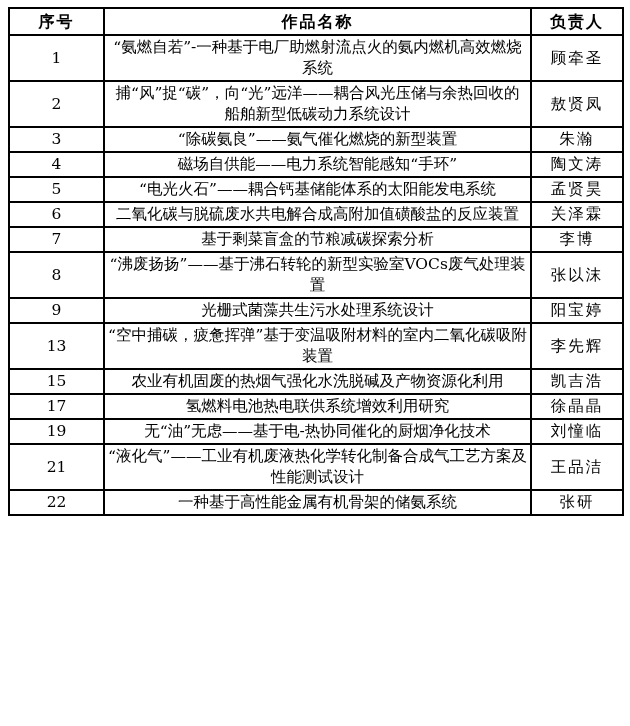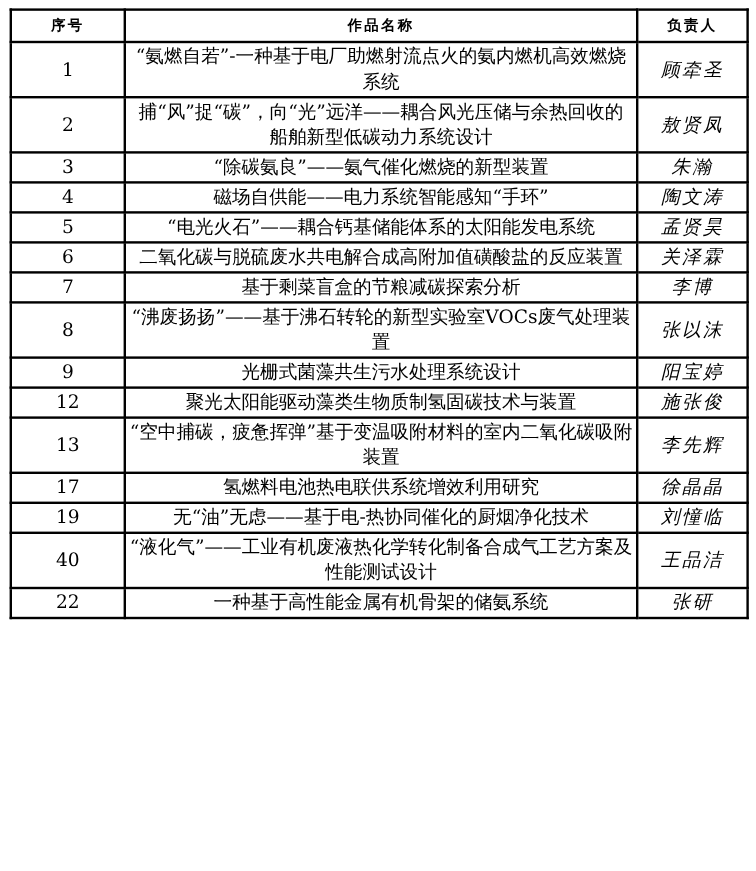--- a/index.html
+++ b/index.html
@@ -25,30 +25,29 @@
     border: 2px solid #000000;
     text-align: center;
     vertical-align: middle;
     font-size: 15.5px;
     line-height: 21px;
     padding: 1px 3px;
     word-break: break-all;
   }
   .doc-table th {
     font-weight: bold;
-    font-size: 12px;
+    font-size: 16px;
     letter-spacing: 2px;
     padding: 2px 3px;
   }
   .col-num   { width: 95px;  }
   .col-title { width: 427px; }
   .col-lead  { width: 92px;  }
   td[data-name="leader-cell"] {
     letter-spacing: 2px;
-    font-style: italic;
   }
   td[data-name="row-number-cell"] {
     font-family: "DejaVu Serif", "Liberation Serif", serif;
   }
 </style>
 </head>
 <body>
 
 <table class="doc-table" data-name="works-table">
   <colgroup>
@@ -103,41 +102,41 @@
         <td data-name="row-number-cell">8</td>
         <td data-name="work-title-cell">“沸废扬扬”——基于沸石转轮的新型实验室VOCs废气处理装置</td>
         <td data-name="leader-cell">张以沫</td>
       </tr>
       <tr data-name="table-row">
         <td data-name="row-number-cell">9</td>
         <td data-name="work-title-cell">光栅式菌藻共生污水处理系统设计</td>
         <td data-name="leader-cell">阳宝婷</td>
       </tr>
       <tr data-name="table-row">
-        <td data-name="row-number-cell">12</td>
-        <td data-name="work-title-cell">聚光太阳能驱动藻类生物质制氢固碳技术与装置</td>
-        <td data-name="leader-cell">施张俊</td>
-      </tr>
-      <tr data-name="table-row">
         <td data-name="row-number-cell">13</td>
         <td data-name="work-title-cell">“空中捕碳，疲惫挥弹”基于变温吸附材料的室内二氧化碳吸附装置</td>
         <td data-name="leader-cell">李先辉</td>
+      </tr>
+      <tr data-name="table-row">
+        <td data-name="row-number-cell">15</td>
+        <td data-name="work-title-cell">农业有机固废的热烟气强化水洗脱碱及产物资源化利用</td>
+        <td data-name="leader-cell">凯吉浩</td>
       </tr>
       <tr data-name="table-row">
         <td data-name="row-number-cell">17</td>
         <td data-name="work-title-cell">氢燃料电池热电联供系统增效利用研究</td>
         <td data-name="leader-cell">徐晶晶</td>
       </tr>
       <tr data-name="table-row">
         <td data-name="row-number-cell">19</td>
         <td data-name="work-title-cell">无“油”无虑——基于电-热协同催化的厨烟净化技术</td>
         <td data-name="leader-cell">刘憧临</td>
       </tr>
       <tr data-name="table-row">
-        <td data-name="row-number-cell">40</td>
+        <td data-name="row-number-cell">21</td>
         <td data-name="work-title-cell">“液化气”——工业有机废液热化学转化制备合成气工艺方案及性能测试设计</td>
         <td data-name="leader-cell">王品洁</td>
       </tr>
       <tr data-name="table-row">
         <td data-name="row-number-cell">22</td>
         <td data-name="work-title-cell">一种基于高性能金属有机骨架的储氨系统</td>
         <td data-name="leader-cell">张研</td>
       </tr>
     </tbody>
 </table>

